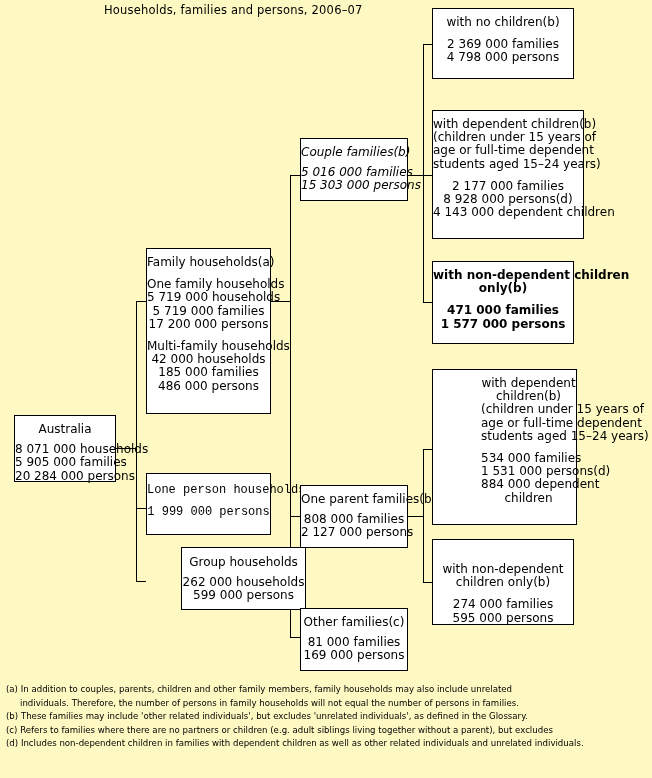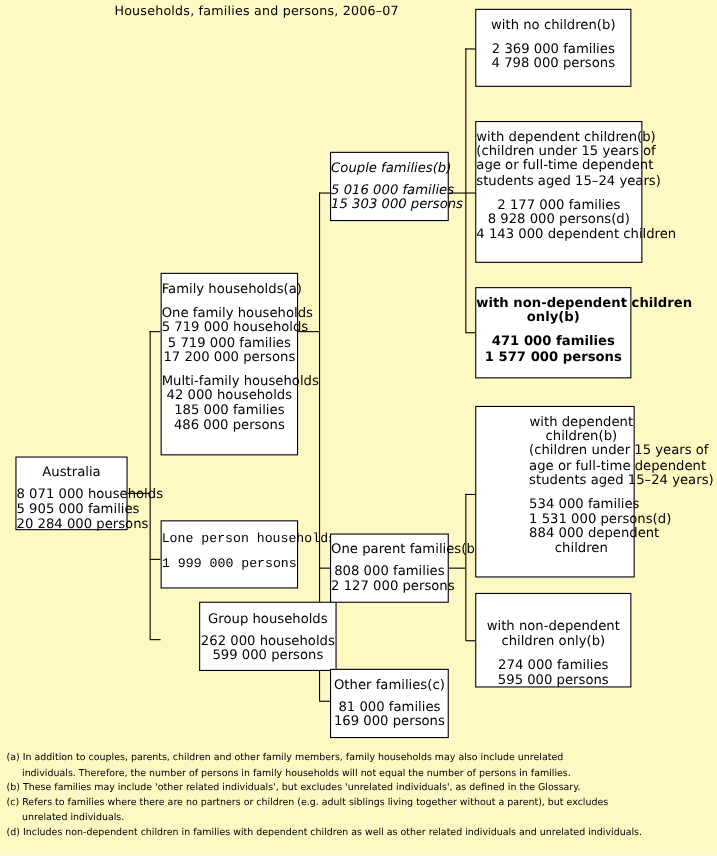--- a/index.html
+++ b/index.html
@@ -216,17 +216,16 @@
     <span class="gap"></span>
     <span class="ln">274 000 families</span>
     <span class="ln">595 000 persons</span>
   </div>
 
   <div class="notes">
     <span class="note">(a) In addition to couples, parents, children and other family members, family households may also include unrelated</span>
     <span class="note ind">individuals. Therefore, the number of persons in family households will not equal the number of persons in families.</span>
     <span class="note">(b) These families may include 'other related individuals', but excludes 'unrelated individuals', as defined in the Glossary.</span>
     <span class="note">(c) Refers to families where there are no partners or children (e.g. adult siblings living together without a parent), but excludes</span>
-    <span class="note ind">unrelated individuals.</span>
     <span class="note">(d) Includes non-dependent children in families with dependent children as well as other related individuals and unrelated individuals.</span>
   </div>
 
 </div>
 
 </body></html>

